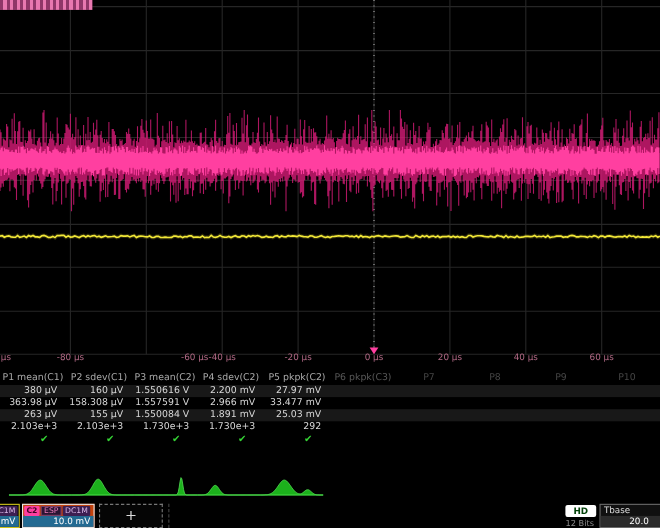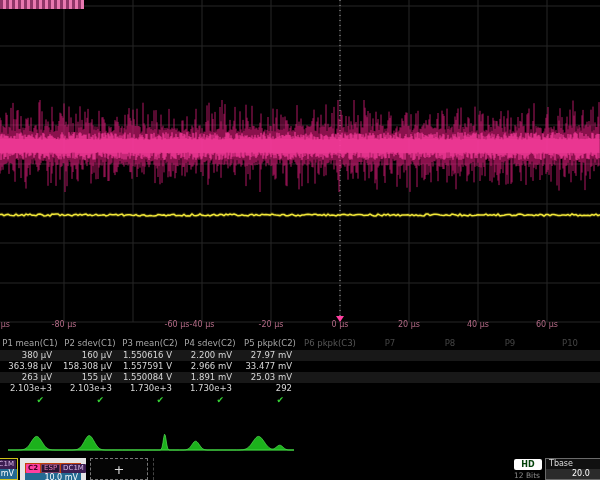--- a/index.html
+++ b/index.html
@@ -25,21 +25,21 @@
   .cell.val{text-align:right;padding-right:8px;color:#d8d8d8;}
   .cell.muted{color:#575757;}
   .cell.muted2{color:#454545;text-align:center;}
   .cell.check{text-align:right;padding-right:16px;color:#35d435;font-size:9px;}
   
   .hist-strip{position:absolute;left:8px;top:430px;width:286px;height:26px;}
   
   .bottom-bar{position:absolute;left:0;top:458px;width:600px;height:22px;background:#000;}
   .desc-box{position:absolute;top:0;height:22px;box-sizing:border-box;font-size:7.5px;}
   .c1-box{left:-44px;width:62px;border:1px solid #cfc21a;background:#0a0a0a;}
-  .c2-box{left:20px;width:66px;border:5px solid #e5e5e5;background:#c2410c;}
+  .c2-box{left:20px;width:66px;border:1px solid #e5e5e5;background:#c2410c;}
   .box-row1{height:10px;display:flex;align-items:center;gap:1px;padding:0 1px;}
   .box-row2{height:10px;background:#236a92;color:#fff;text-align:right;padding-right:3px;line-height:10px;font-size:8px;}
   .chip{display:inline-block;height:9px;line-height:9px;padding:0 2px;font-size:7px;border-radius:1px;}
   .chip-c2{background:#ff3fa0;color:#3d0022;font-weight:bold;}
   .chip-esp{background:#2a1433;color:#e87ab8;border:1px solid #7a3d66;height:7px;line-height:7px;}
   .chip-dc1m{background:#3d1f52;color:#d9b8e8;}
   .add-box{left:90px;width:58px;border:1px dashed #777;background:#050505;color:#ddd;
            display:flex;align-items:center;justify-content:center;font-size:13px;}
   .bar-sep{position:absolute;left:153px;top:0;height:22px;border-left:1px dashed #444;}
   .hd-badge{position:absolute;left:514px;top:1px;width:28px;height:11px;background:#ffffff;border-radius:2px;

